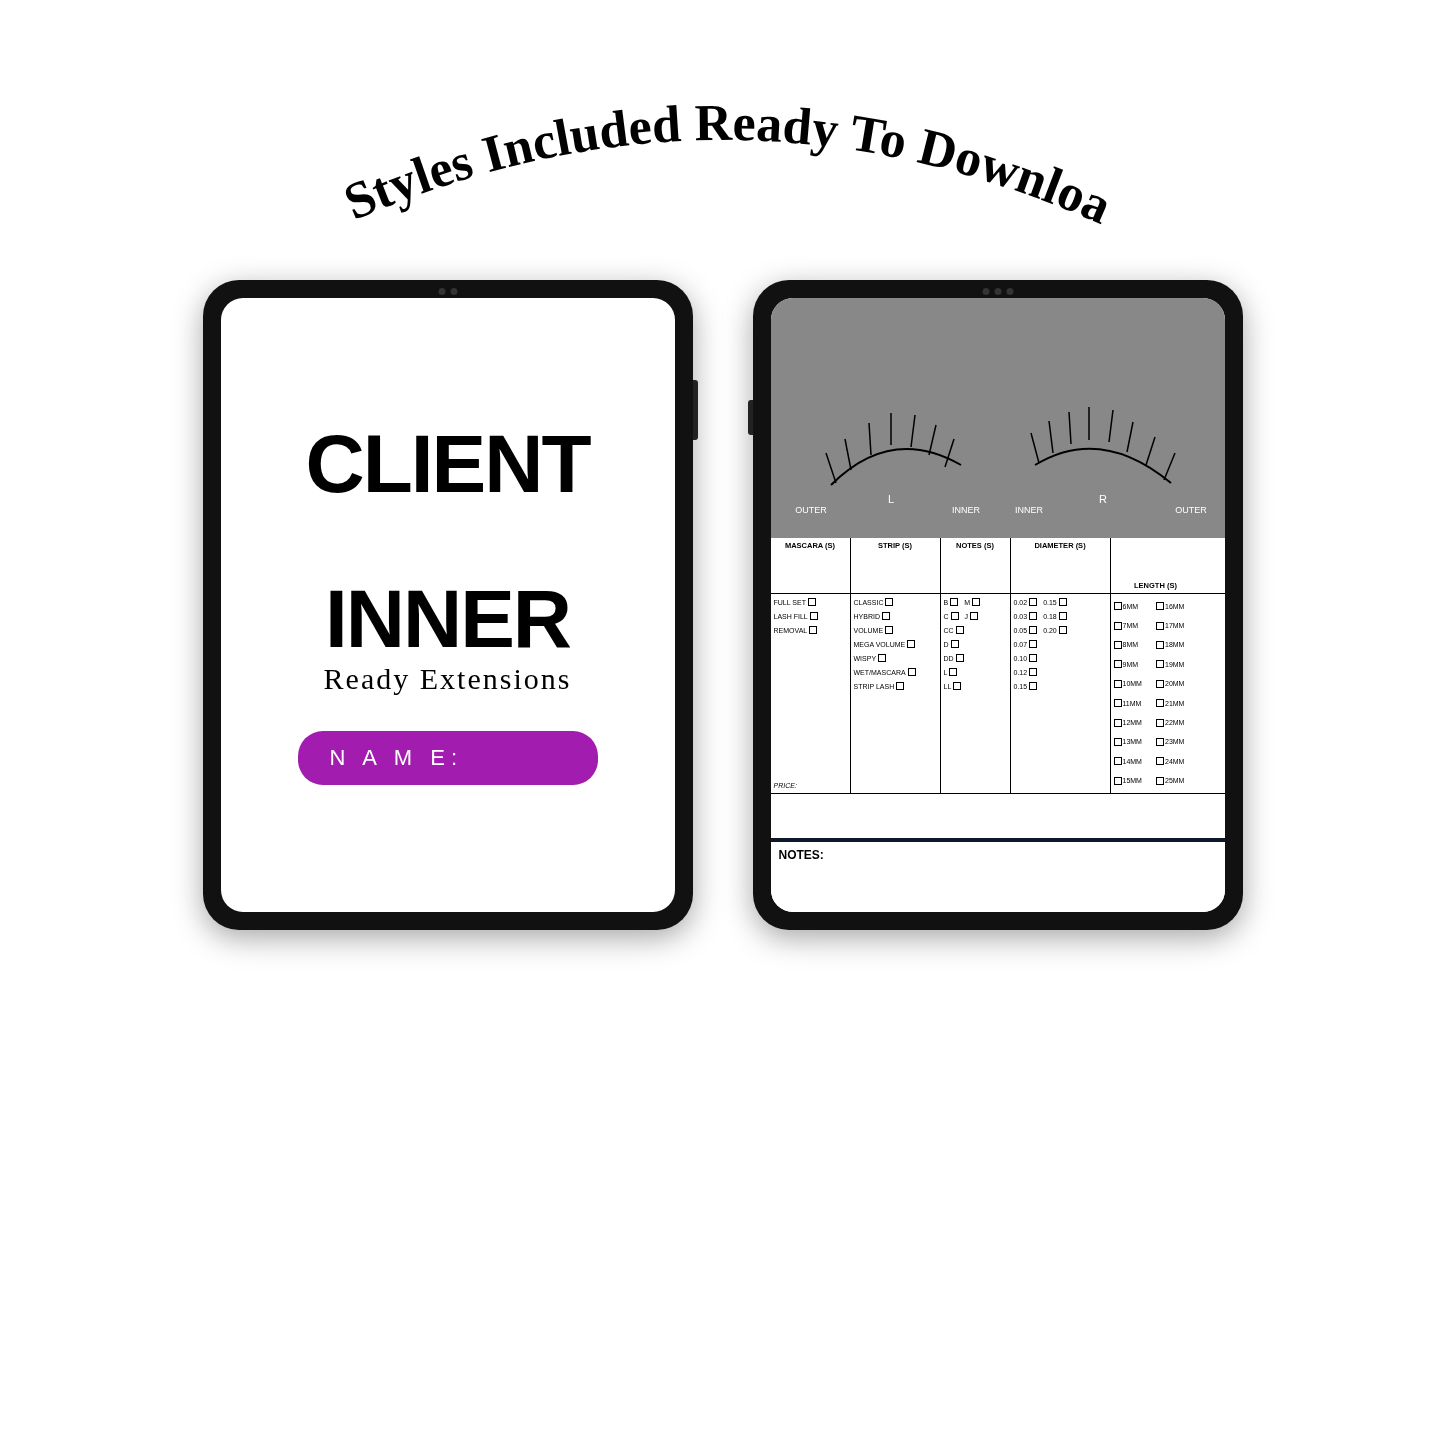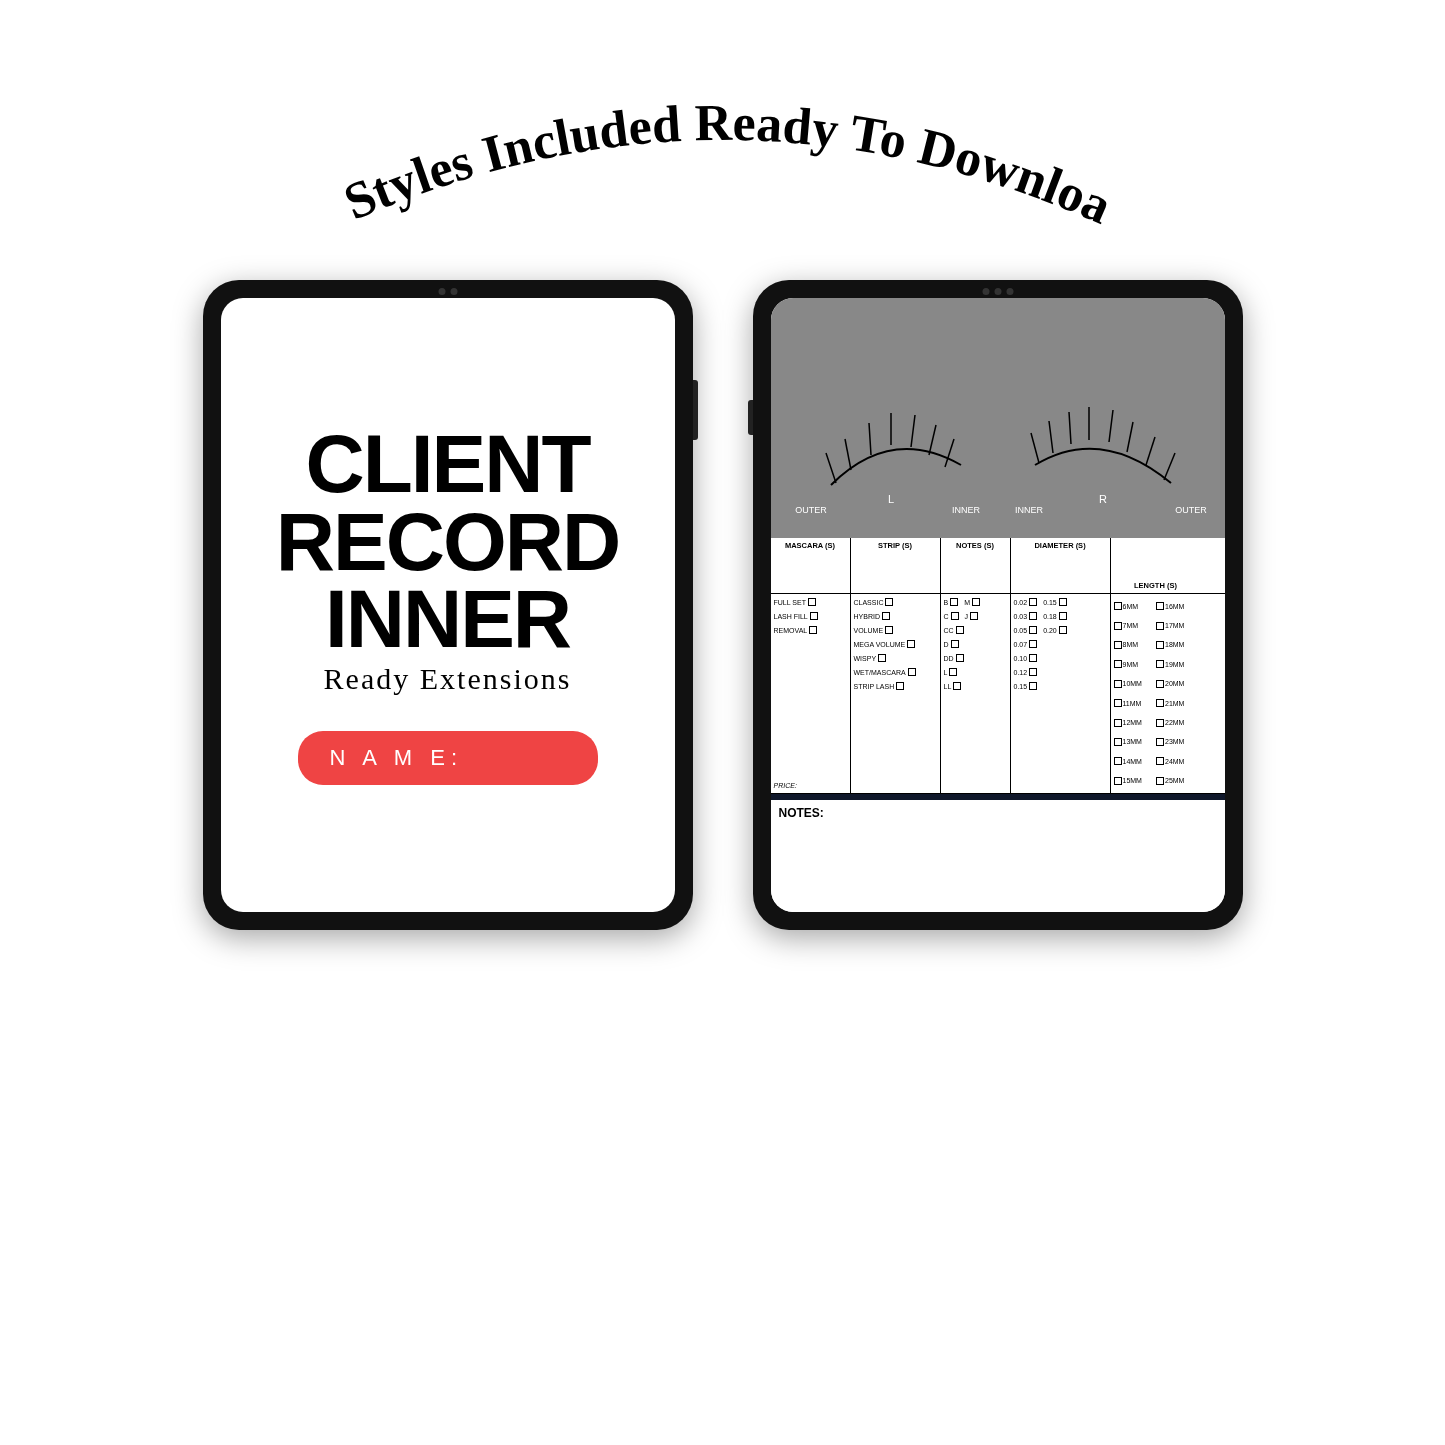--- a/index.html
+++ b/index.html
@@ -112,21 +112,21 @@
 
     .left-subtitle {
       font-family: 'Brush Script MT', 'Comic Sans MS', cursive;
       font-size: 30px;
       color: #000000;
       margin-bottom: 35px;
       letter-spacing: 2px;
     }
 
     .name-box {
-      background: #ef4444;
+      background: #a21caf;
       color: #ffffff;
       width: 300px;
       padding: 14px 32px;
       text-align: left;
       font-family: 'Arial', sans-serif;
       font-size: 22px;
       font-weight: 400;
       letter-spacing: 6px;
       border-radius: 25px;
     }
@@ -232,21 +232,22 @@
       height: 8px;
       border: 1px solid #000;
       display: inline-block;
       flex-shrink: 0;
     }
 
     .notes-area {
       padding: 6px 8px;
       font-size: 12px;
       font-weight: bold;
-      border-top: 6px solid #0f172a;
+      border-top: 4px solid #0f172a;
+      margin-top: 44px;
     }
 
     
     .side-btn-left {
       position: absolute;
       left: -5px;
       top: 120px;
       width: 5px;
       height: 35px;
       background: #222;
@@ -284,21 +285,21 @@
     <div class="tablet tablet-left">
       <div class="camera-dots">
         <div class="camera-dot"></div>
         <div class="camera-dot"></div>
       </div>
       <div class="side-btn-right"></div>
       <div class="tablet-inner">
         <div style="display:flex; flex-direction:column; align-items:center; justify-content:center; height:100%; padding: 20px 30px;">
           <div class="left-title">
             <span>CLIENT</span><br>
-            <span>RECORD</span><br>
+            <br>
             <span>INNER</span>
           </div>
           <div class="left-subtitle">Ready Extensions</div>
           <div class="name-box">N A M E:</div>
         </div>
       </div>
     </div>
 
     <div class="tablet tablet-right">
       <div class="camera-dots">

